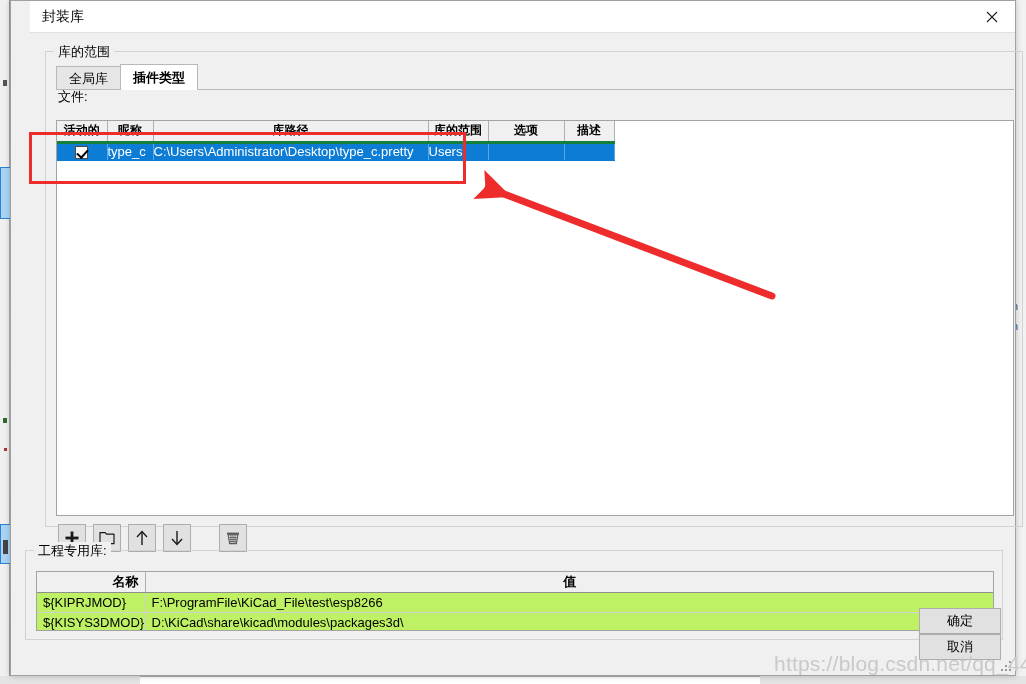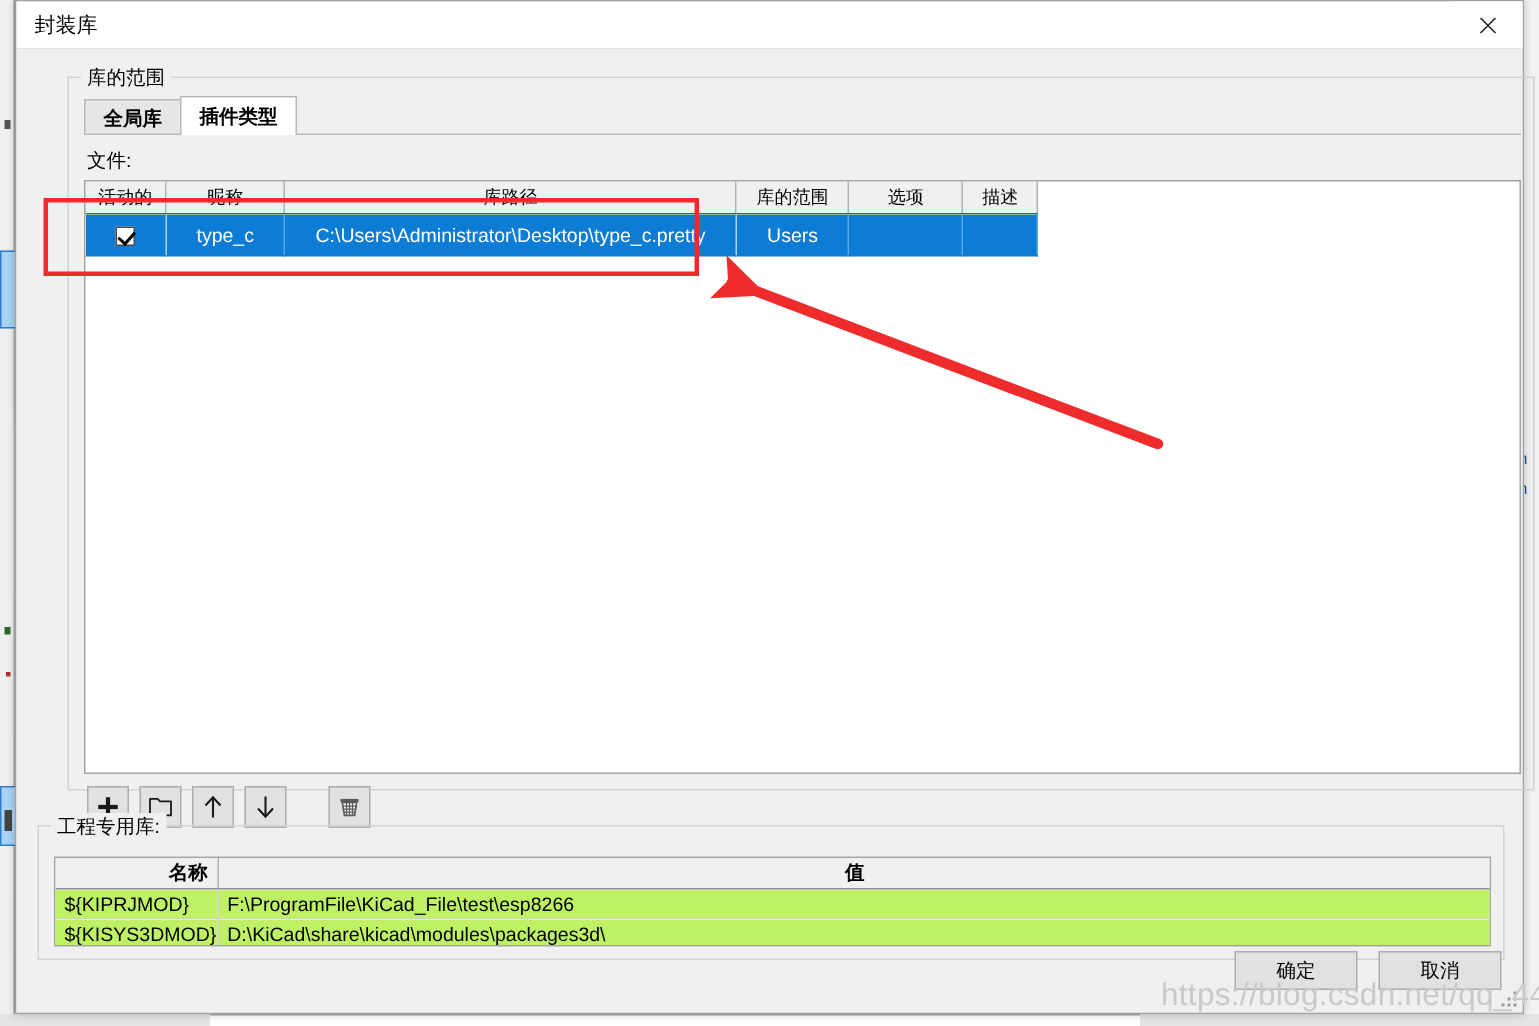--- a/index.html
+++ b/index.html
@@ -34,21 +34,21 @@
   .bg-bottom-win   { position:absolute; left:140px; bottom:0; width:620px; height:8px; background:#ffffff; border-top:1px solid #aaa;}
 
   
   #dialog {
     position:absolute; left:10px; top:0px; width:1006px; height:676px;
     background:#f0f0f0; border:1px solid #a0a0a0;
     box-shadow:0 0 6px rgba(0,0,0,.22);
   }
   #titlebar {
     height:32px; background:#ffffff; border-bottom:1px solid #e0e0e0;
-    display:flex; align-items:center; position:relative;
+    display:flex; align-items:center; position:relative;margin-left:19px;
   }
   #title-text { margin-left:12px; font-size:14px; color:#000; }
   #close-btn {
     position:absolute; right:0; top:0; width:46px; height:31px;
     display:flex; align-items:center; justify-content:center; cursor:pointer;
     font-size:15px; color:#222; background:#fff;
   }
 
   #dialog-body { position:absolute; left:0; top:32px; right:0; bottom:0; background:#f0f0f0; }
 
@@ -60,44 +60,44 @@
   }
 
   #scope-group { left:14px; top:18px; width:978px; height:476px;margin-left:20px; }
   #paths-group { left:14px; top:517px; width:978px; height:90px; }
 
   
   #tabstrip { position:absolute; left:10px; top:12px; height:26px; display:flex; align-items:flex-end; }
   .tab {
     height:24px; padding:0 12px; display:flex; align-items:center; font-size:13px;
     border:1px solid #b8b8b8; border-bottom:none; background:#e6e6e6; color:#000;
-    margin-right:-1px; cursor:pointer;font-weight:bold;
+    margin-right:-1px; cursor:pointer;
   }
   .tab.active { background:#ffffff; height:26px; font-weight:bold; position:relative; z-index:2; }
   #tab-underline { position:absolute; left:10px; top:37px; width:958px; height:1px; background:#b8b8b8; }
 
   
-  #file-row { position:absolute; left:12px; top:46px; display:flex; font-size:13px; color:#000; }
+  #file-row { position:absolute; left:12px; top:36px; display:flex; font-size:13px; color:#000; }
   #file-label { width:56px; }
   #file-path { white-space:nowrap; }
 
   
   #grid-wrap {
     position:absolute; left:10px; top:68px; width:958px; height:396px;
     background:#ffffff; border:1px solid #a3a3a3; overflow:hidden;
   }
   table.grid { border-collapse:collapse; table-layout:fixed; font-size:13px; }
   table.grid th {
-    background:#f0f0f0; border-right:1px solid #b0b0b0; border-bottom:1px solid #15803d;
-    height:21px; font-weight:normal; font-size:12px; color:#000; padding:0 2px;
+    background:#f0f0f0; border-right:1px solid #b0b0b0; border-bottom:3px solid #15803d;
+    height:21px; font-weight:bold; font-size:12px; color:#000; padding:0 2px;
     text-align:center; overflow:hidden; white-space:nowrap;
   }
   table.grid td {
-    height:28px; border-right:1px solid #c8c8c8; border-bottom:1px solid #c8c8c8;
-    padding:0 20px; white-space:nowrap; overflow:hidden; color:#000;
+    height:18px; border-right:1px solid #c8c8c8; border-bottom:1px solid #c8c8c8;
+    padding:0 0; white-space:nowrap; overflow:hidden; color:#000;
   }
   tr.row-selected td { background:#0c7cd5; color:#ffffff; border-right-color:#5aa8e6; border-bottom-color:#0c7cd5; }
   td.cell-check { text-align:center; padding:0; }
   .chk {
     display:inline-block; width:13px; height:13px; background:#ffffff;
     border:1px solid #4a4a4a; position:relative; vertical-align:middle;
   }
   .chk::after {
     content:""; position:absolute; left:3px; top:0px; width:5px; height:9px;
     border:solid #000; border-width:0 2px 2px 0; transform:rotate(42deg);
@@ -122,21 +122,21 @@
     height:20px; font-weight:bold; font-size:13px; padding:0 6px; color:#000;
   }
   table.pgrid th.th-name { text-align:right; }
   table.pgrid th.th-value { text-align:center; }
   table.pgrid td {
     height:20px; border-right:1px solid #cfcfcf; border-bottom:1px solid #cfcfcf;
     padding:0 6px; white-space:nowrap; overflow:hidden; color:#000; background:#bef264;
   }
 
   
-  #footer-buttons { position:absolute; right:14px; bottom:15px; display:flex; }
+  #footer-buttons { position:absolute; right:14px; bottom:15px; display:flex;flex-direction:column; }
   .dlg-btn {
     width:82px; height:26px; background:#e1e1e1; border:1px solid #adadad;
     font-size:13px; color:#000; margin-left:14px; cursor:pointer;
     display:flex; align-items:center; justify-content:center;
   }
 
   #resize-grip { position:absolute; right:3px; bottom:3px; width:12px; height:12px; }
 
   
   #annot-rect {

